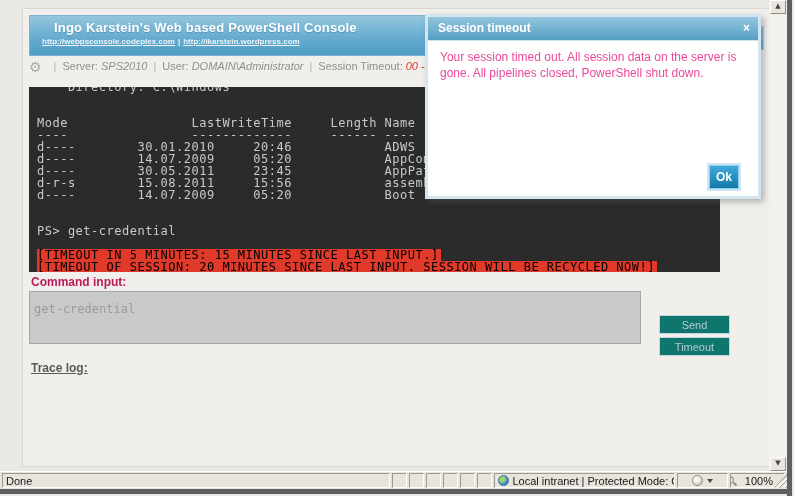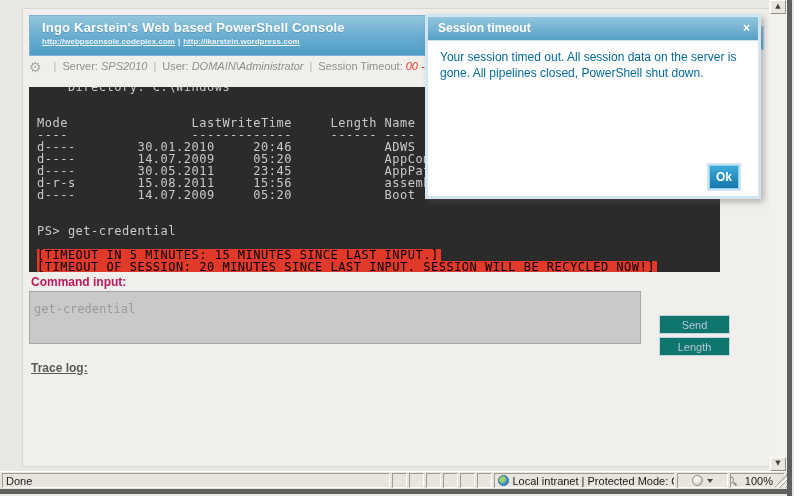--- a/index.html
+++ b/index.html
@@ -12,21 +12,21 @@
     position:absolute; left:22px; top:8px; width:748px; height:459px;
     background:#f0efeb; border:1px solid #d9d8d4; box-sizing:border-box;
   }
   
   #hdr{
     position:absolute; left:6px; top:6px; width:704px; height:41px;
     background:linear-gradient(180deg,#93c6dd 0%,#67acd0 55%,#4f9dc5 100%);
     border:1px solid #7ab4d2; box-sizing:border-box;
   }
   #hdr .title{
-    margin:4px 0 0 12px; color:#ffffff; font-size:13px; font-weight:bold;
+    margin:4px 0 0 24px; color:#ffffff; font-size:13px; font-weight:bold;
     letter-spacing:.2px; text-shadow:0 1px 1px rgba(0,60,90,.25);
   }
   #hdr .links{ margin:2px 0 16px 12px; font-size:8px; font-weight:bold; color:#eaf4fa;}
   #hdr .links a{ color:#eaf4fa; text-decoration:underline; }
   #hdr .links .sep{ text-decoration:none; margin:0 3px;}
   
   #page-close{
     position:absolute; left:712px; top:17px; width:29px; height:24px;
     background:linear-gradient(180deg,#8fc3db 0%,#5ba3c9 100%);
     border:1px solid #aed2e4; box-shadow:0 0 0 1px #e3eff6;
@@ -78,21 +78,21 @@
   }
   #dialog-titlebar{
     height:23px; background:linear-gradient(180deg,#93c6dd 0%,#569fc5 100%);
     border-bottom:1px solid #cfe3ef; position:relative;
   }
   #dialog-title{ color:#fff; font-size:12px; font-weight:bold; padding:4px 0 0 10px;}
   #dialog-close{
     position:absolute; right:8px; top:3px; color:#fff; font-weight:bold; font-size:12px;
     cursor:pointer; line-height:16px;
   }
-  #dialog-body{ font-size:12px; color:#0369a1; line-height:16px; padding:8px 12px 0 12px;}
+  #dialog-body{ font-size:12px; color:#ec4899; line-height:16px; padding:8px 12px 0 12px;}
   #dialog-ok{
     position:absolute; right:19px; bottom:7px; width:30px; height:24px;
     background:linear-gradient(180deg,#3fa9d9 0%,#1379ab 100%);
     border:1px solid #8ed0ef; box-shadow:0 0 0 2px #cfe4f0;
     color:#fff; font-size:12px; font-weight:bold; text-align:center; line-height:22px;
     cursor:pointer; box-sizing:border-box;
   }
   
   #vscroll{ position:absolute; left:769px; top:0; width:18px; height:471px; background:#f2f1ec;}
   .sc-btn{
@@ -185,21 +185,21 @@
           <div class="console-line">PS&gt; get-credential</div>
           <div class="console-line"></div>
           <div class="console-line alert">[TIMEOUT IN 5 MINUTES: 15 MINUTES SINCE LAST INPUT.]</div>
           <div class="console-line alert">[TIMEOUT OF SESSION: 20 MINUTES SINCE LAST INPUT. SESSION WILL BE RECYCLED NOW!]</div>
         </div>
     </div>
 
     <div id="cmd-label">Command input:</div>
     <textarea id="cmd-input" disabled="" style="">get-credential</textarea>
     <button id="btn-send" class="side-btn" disabled="">Send</button>
-    <button id="btn-cancel" class="side-btn" disabled="">Length</button>
+    <button id="btn-cancel" class="side-btn" disabled="">Timeout</button>
 
     <div id="trace-log">Trace log:</div>
   </div>
 
   <div id="dialog">
     <div id="dialog-titlebar">
       <div id="dialog-title">Session timeout</div>
       <div id="dialog-close">×</div>
     </div>
     <div id="dialog-body">Your session timed out. All session data on the server is gone. All pipelines closed, PowerShell shut down.</div>

